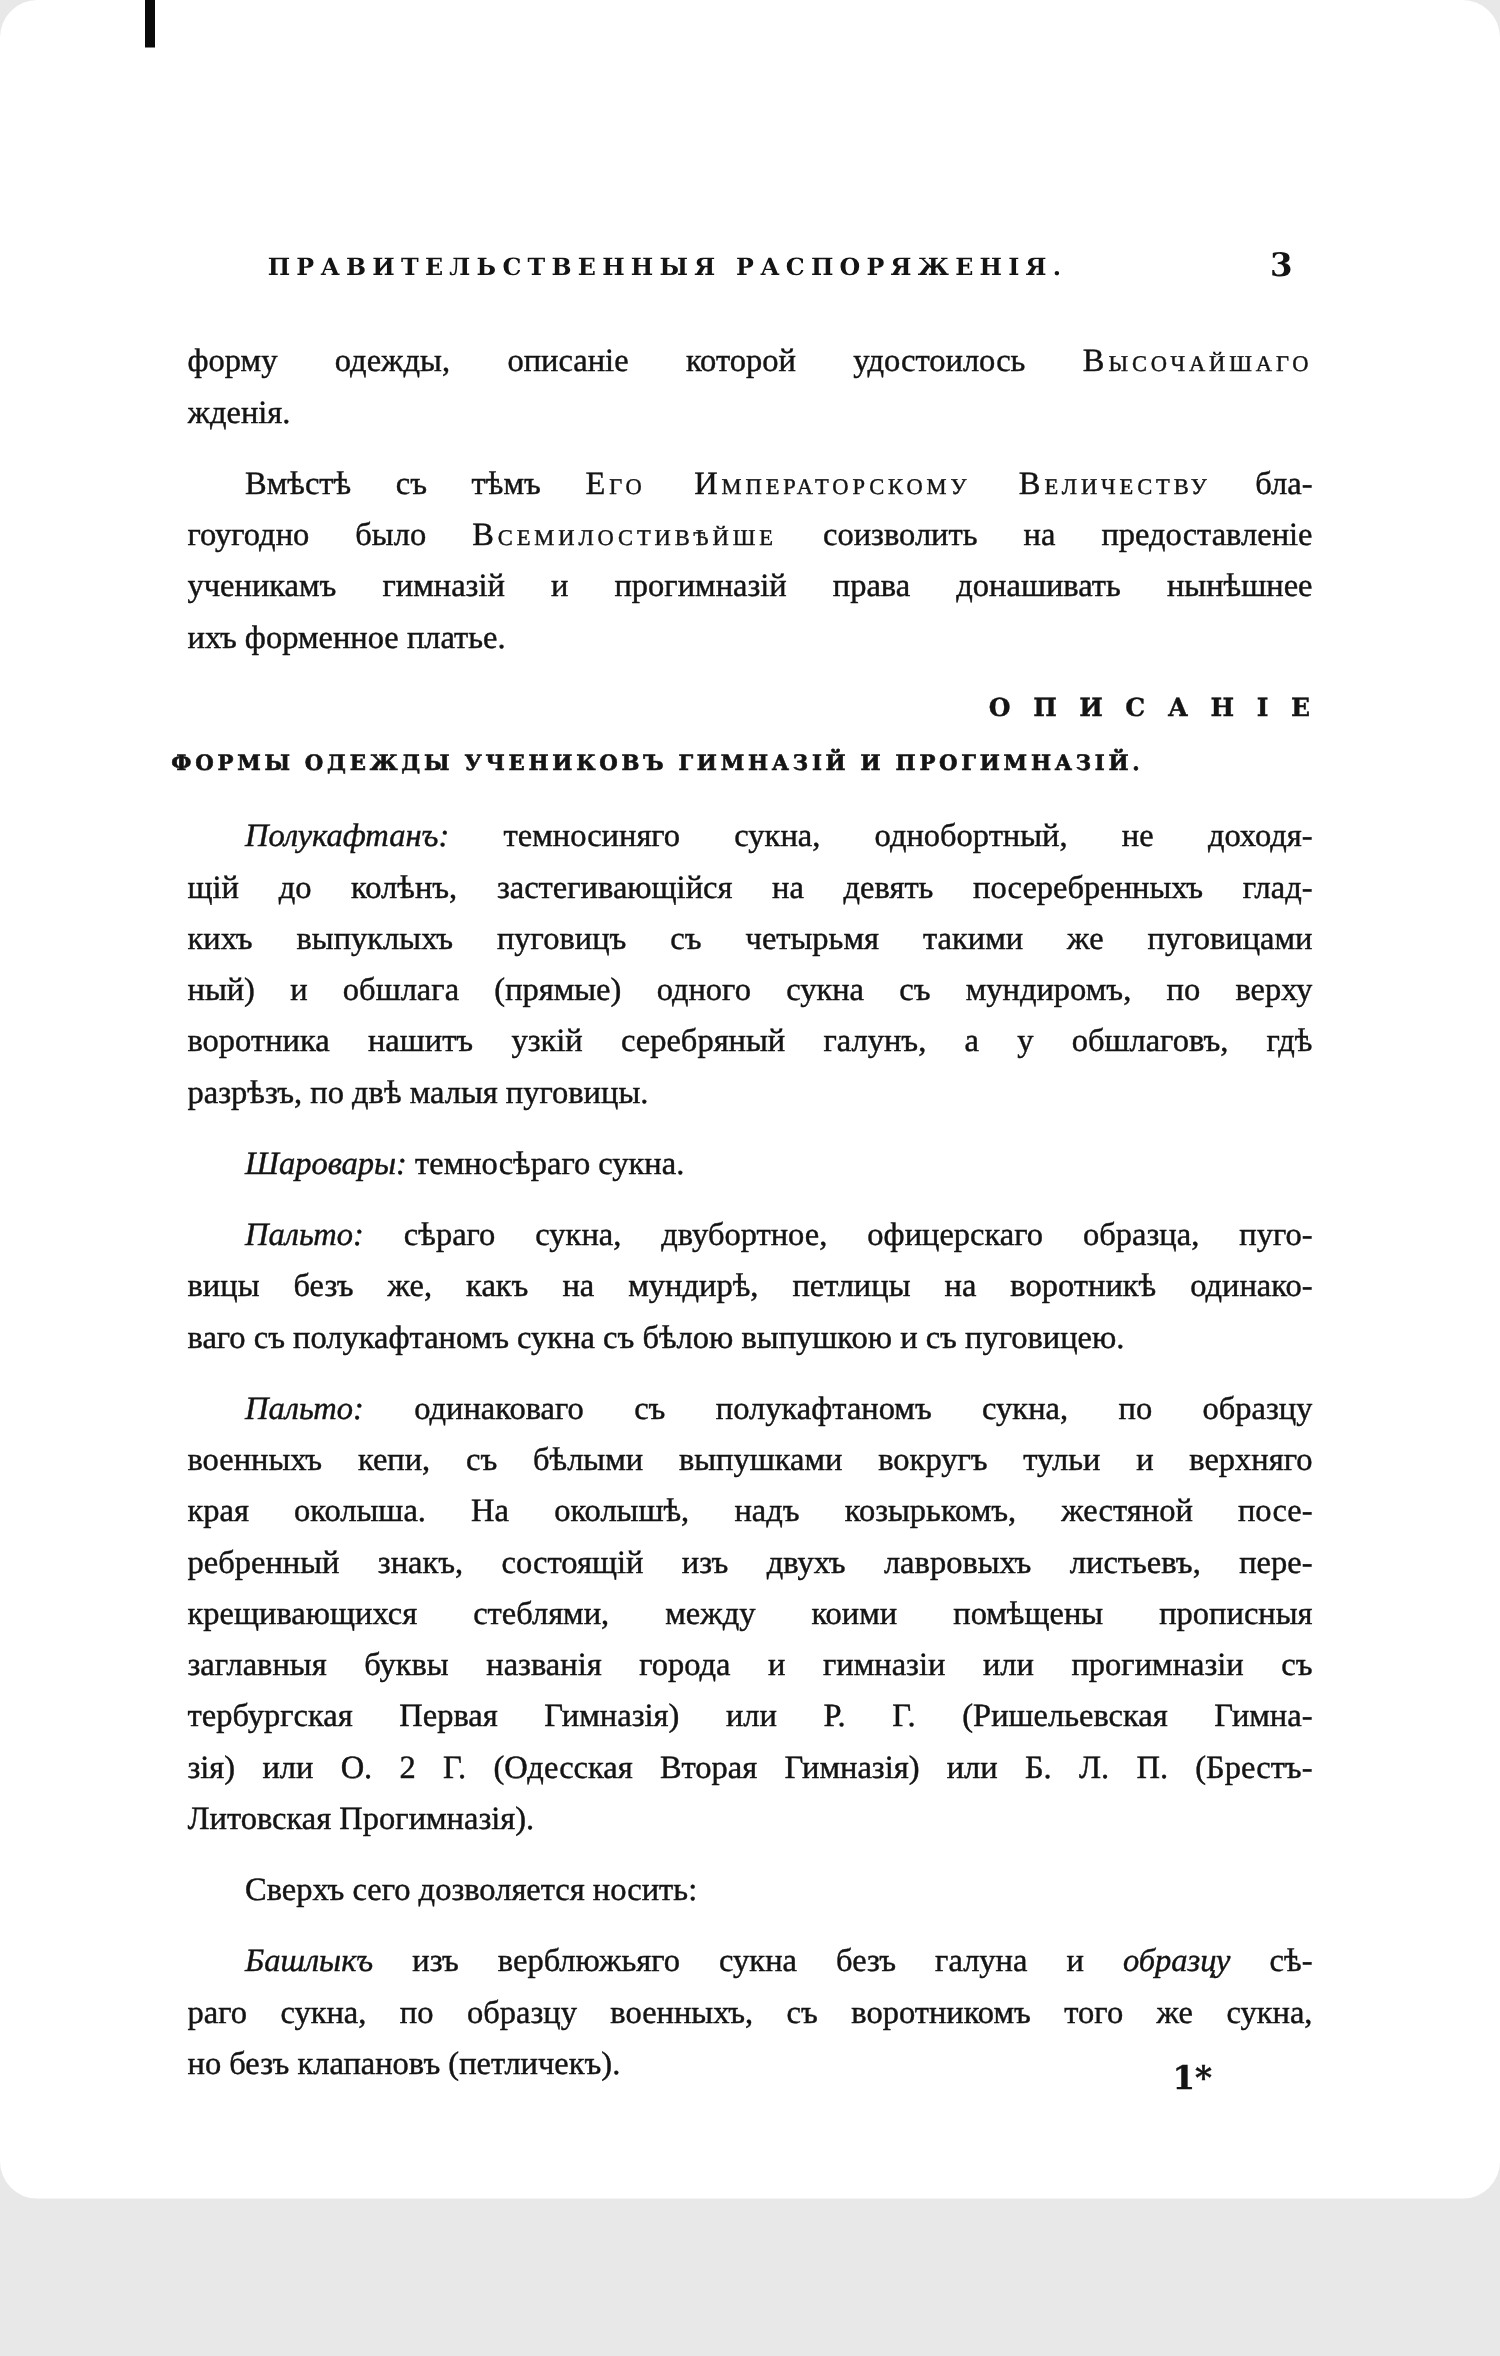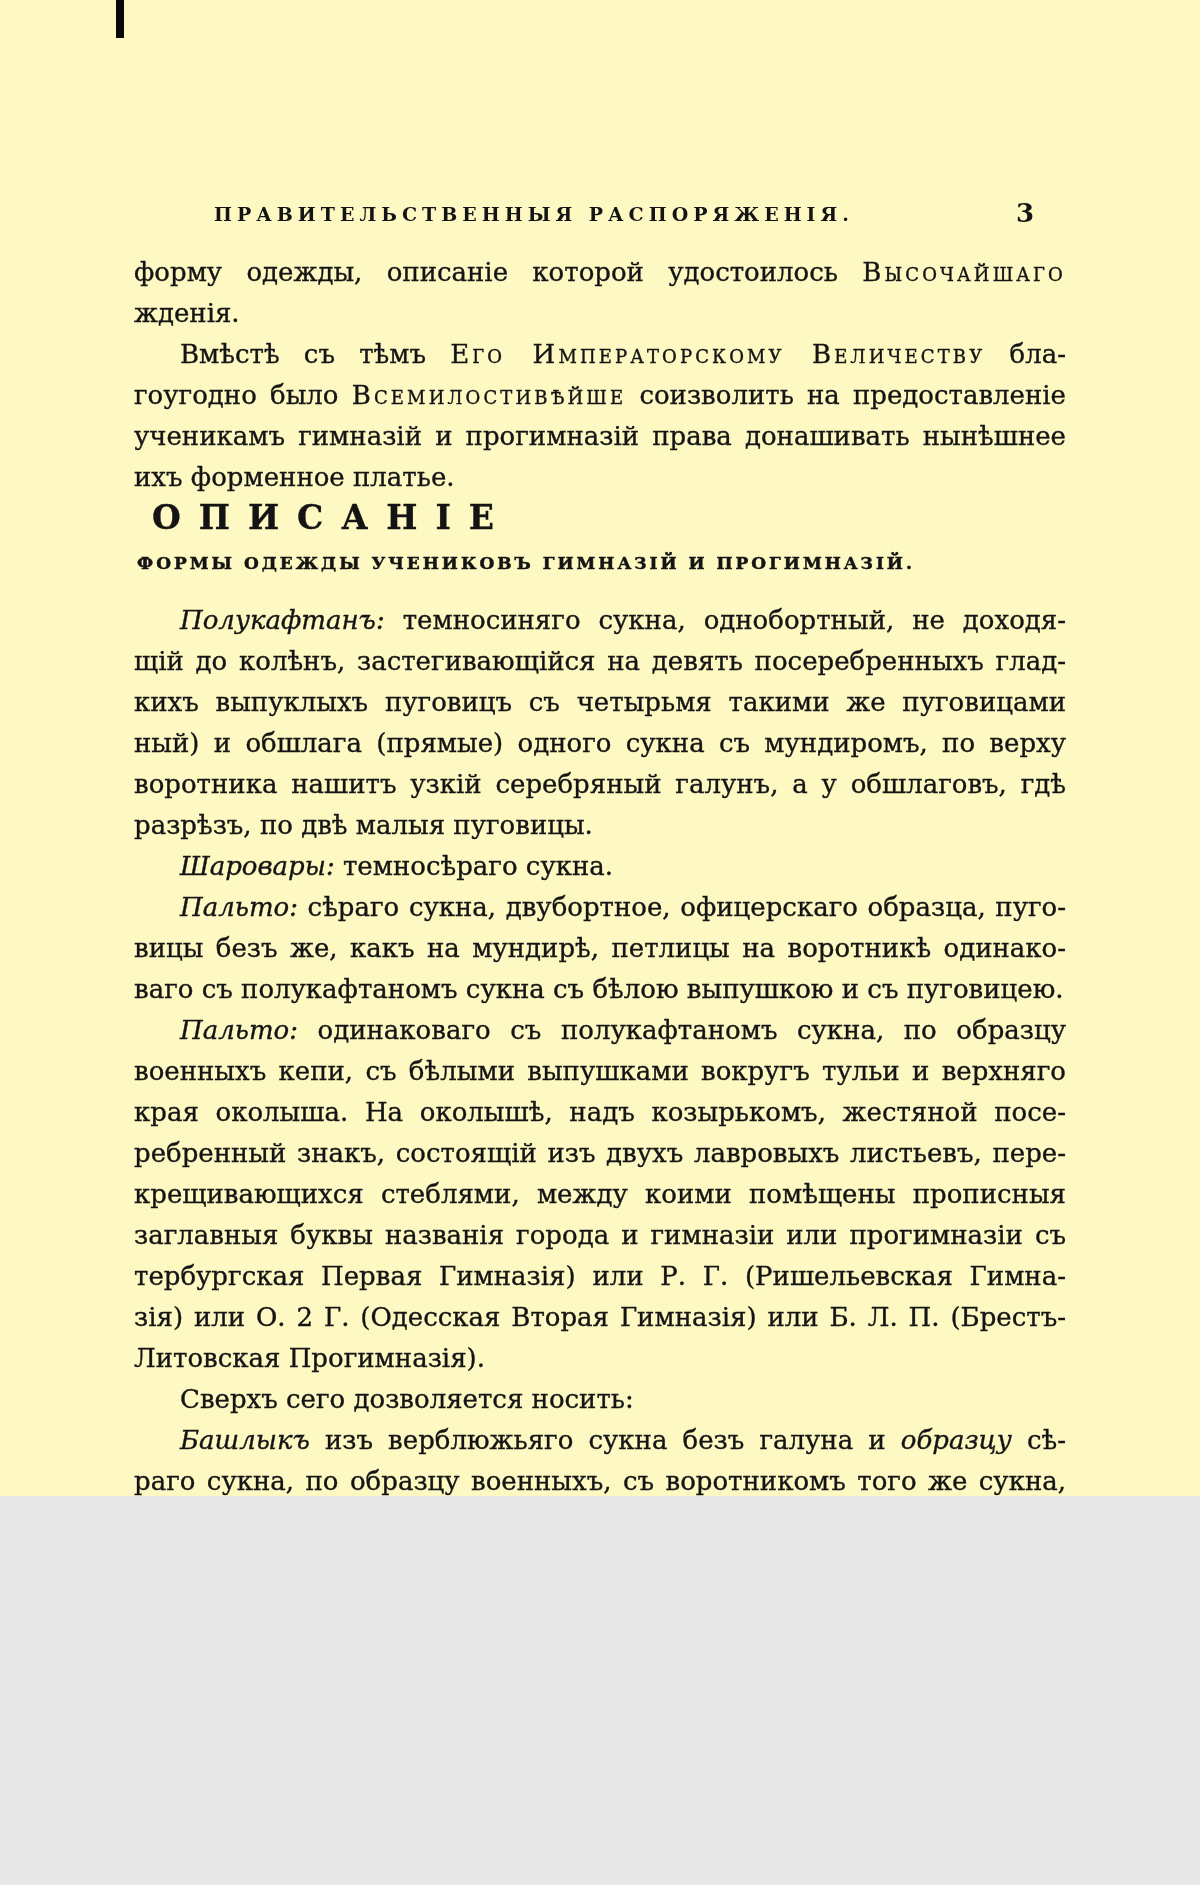--- a/index.html
+++ b/index.html
@@ -1,55 +1,56 @@
 <!DOCTYPE html>
 <html><head>
 <meta charset="utf-8">
 <style>
   html,body { margin:0; padding:0; background:#e8e8e8; }
   .page {
     position:relative;
-    width:1200px; height:1496px;
+    width:1200px; height:1759px;
     margin:0 auto;
-    background:#fef9c3;
+    background:#ffffff;
     font-family:"DejaVu Serif","Liberation Serif",serif;
     color:#141414;
     overflow:hidden;
+    border-radius:30px;
   }
   .scan-artifact {
     position:absolute; left:116px; top:0;
     width:8px; height:38px; background:#0a0a0a;
   }
   .runhead {
     position:absolute; top:203px; left:134px; width:800px;
     text-align:center;
     font-size:19px; font-weight:bold; letter-spacing:5px;
     white-space:nowrap;
   }
   .pagenum {
     position:absolute; top:198px; left:1016px;
     font-size:26px; font-weight:bold;
   }
   .column {
     position:absolute; top:252px; left:134px; width:932px;
   }
-  .para { margin:0; }
+  .para { margin:16px;font-family:Liberation Serif, serif; }
   .line {
     font-size:26px; line-height:41px; height:41px;
     text-align:justify; text-align-last:justify;
     -webkit-text-stroke:0.35px #141414;
     overflow:hidden; white-space:normal;
   }
   .line.last { text-align-last:left; }
   .indent .line:first-child { text-indent:46px; }
   .it { font-style:italic; }
   .sc { font-variant-caps:small-caps; letter-spacing:0.12em; }
   .h1 {
-    text-align:left;
-    font-size:33px; line-height:40px; font-weight:bold;
+    text-align:right;
+    font-size:20px; line-height:40px; font-weight:bold;
     letter-spacing:18px; text-indent:18px;
     margin:0 0 0 0;
     -webkit-text-stroke:0.3px #141414;
   }
   .h2 {
     text-align:left;
     font-size:17px; line-height:30px; font-weight:bold;
     letter-spacing:3px; text-indent:3px;
     margin:10px 0 22px 0;
     -webkit-text-stroke:0.5px #141414;

